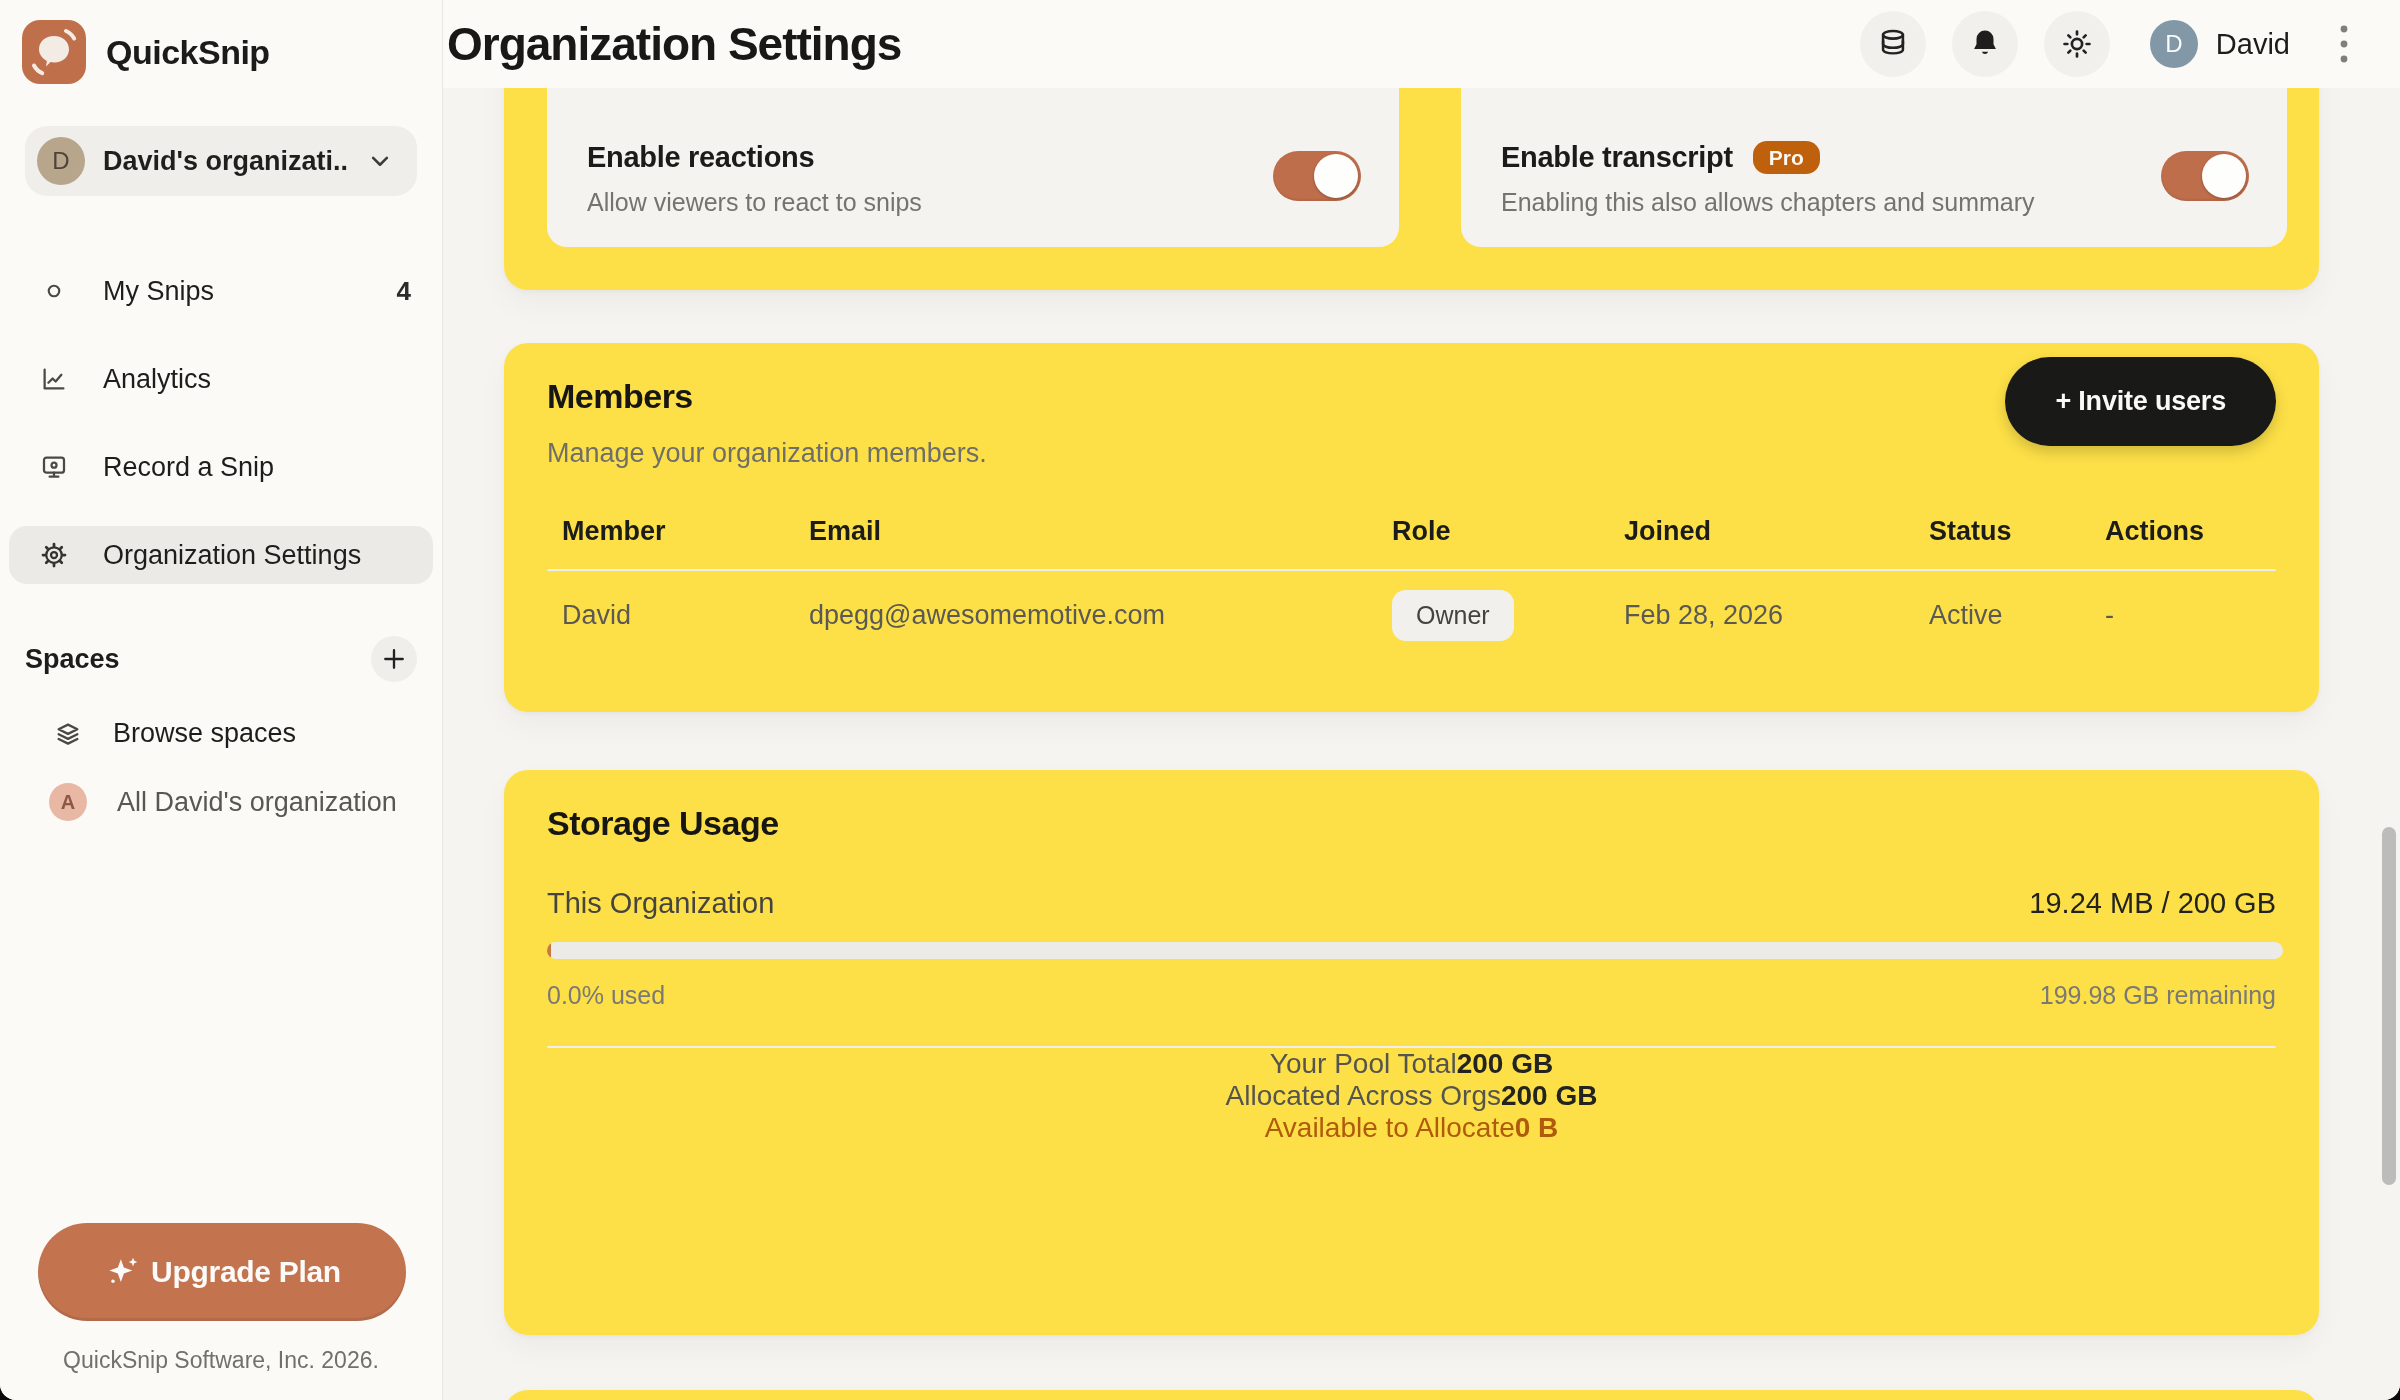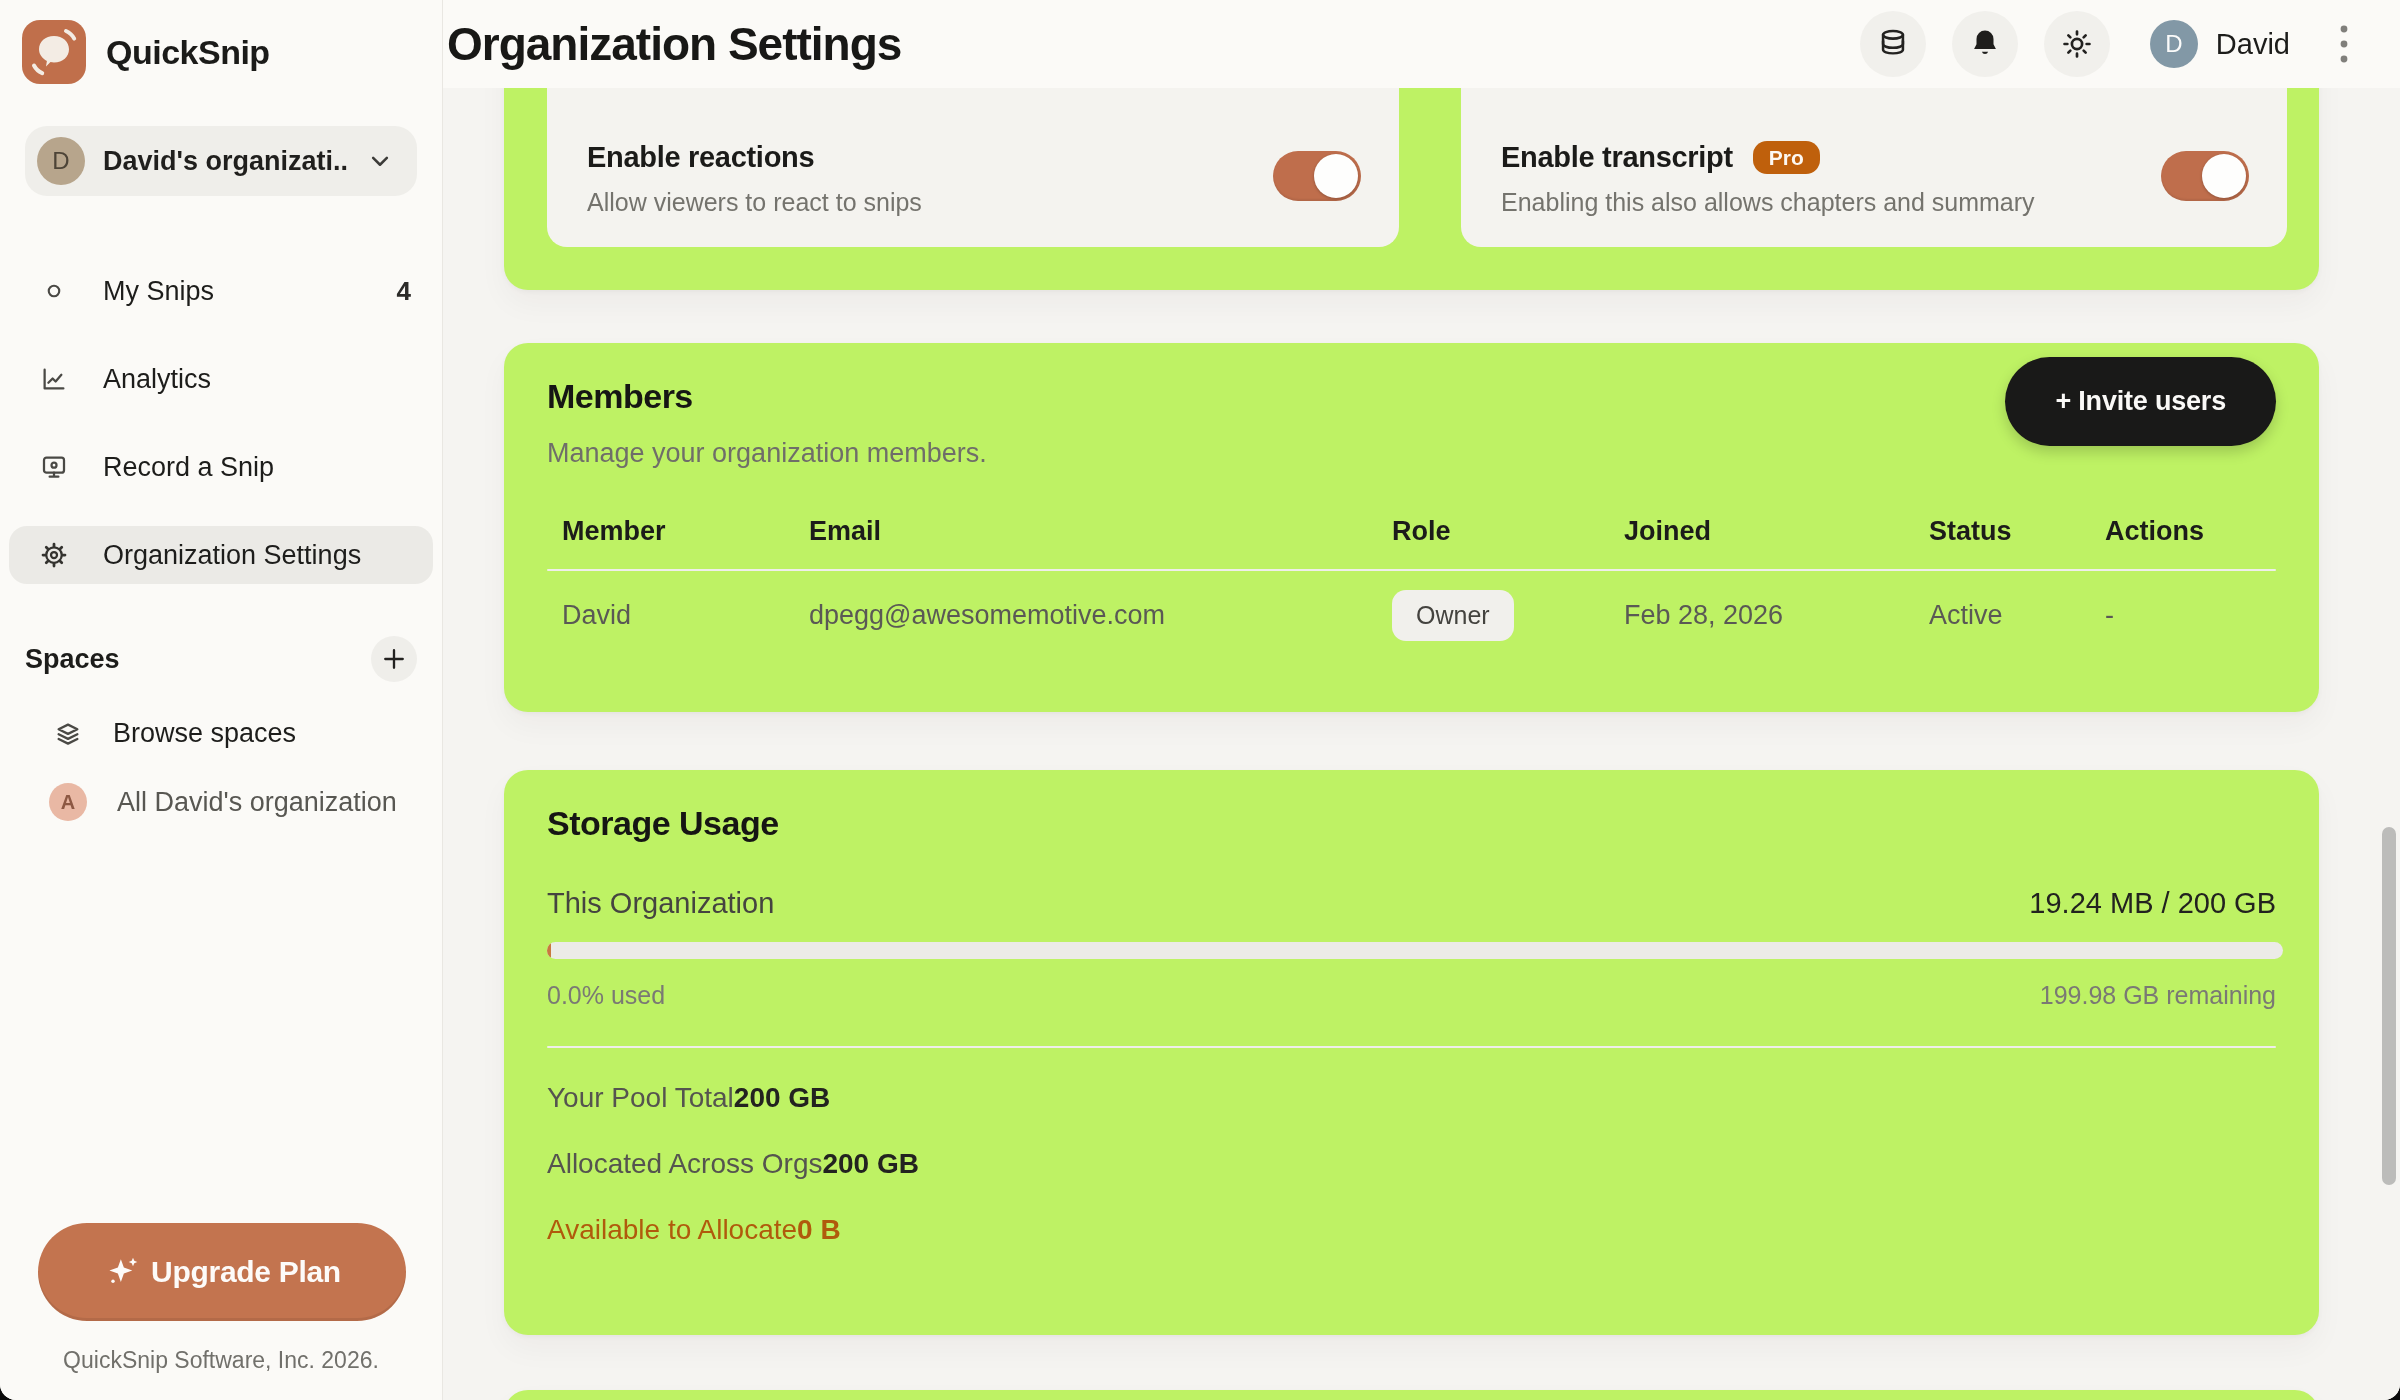--- a/index.html
+++ b/index.html
@@ -56,21 +56,21 @@
   .icon-btn{width:66px;height:66px;border-radius:50%;background:#f1f0ec;border:none;cursor:pointer;
     display:flex;align-items:center;justify-content:center;}
   .user-chip{display:flex;align-items:center;gap:18px;margin-left:14px;cursor:pointer;}
   .user-avatar{width:48px;height:48px;border-radius:50%;background:#8298a6;color:#fbfbfa;
     display:flex;align-items:center;justify-content:center;font-size:24px;font-weight:500;}
   .user-name{font-size:29px;font-weight:500;color:#1c1c1a;}
   .kebab{width:44px;height:54px;border:none;background:transparent;cursor:pointer;
     display:flex;align-items:center;justify-content:center;margin-left:6px;}
 
   .viewport{flex:1;position:relative;background:#f5f4f1;overflow:hidden;}
-  .card{position:absolute;left:61px;width:1815px;background:#bef264;border-radius:24px;
+  .card{position:absolute;left:61px;width:1815px;background:#fde047;border-radius:24px;
     box-shadow:0 2px 5px rgba(40,35,25,.035),0 14px 30px rgba(40,35,25,.04);}
 
   
   .card-settings{top:-78px;height:280px;overflow:hidden;}
   .tile{position:absolute;bottom:43px;top:-30px;background:#f4f3ef;border-radius:20px;
     display:flex;flex-direction:column;justify-content:flex-end;padding:0 40px 30px 40px;}
   .tile-1{left:43px;width:852px;}
   .tile-2{left:957px;width:826px;}
   .tile-title-row{display:flex;align-items:center;gap:20px;margin-bottom:14px;}
   .tile-title{font-size:29px;font-weight:600;color:#1b1b19;letter-spacing:-.3px;}
@@ -104,21 +104,21 @@
   
   .card-storage{top:682px;height:565px;}
   .storage-line{display:flex;align-items:center;justify-content:space-between;margin-top:44px;}
   .storage-label{font-size:29px;color:#454440;}
   .storage-value{font-size:29px;font-weight:500;color:#22221f;}
   .progress{margin-top:22px;height:17px;border-radius:9px;background:#ecebe7;position:relative;overflow:hidden;margin-right:-7px;}
   .progress-fill{position:absolute;left:0;top:0;bottom:0;border-radius:9px 0 0 9px;background:#c8793f;}
   .usage-line{display:flex;justify-content:space-between;margin-top:22px;}
   .usage-text{font-size:25px;color:#7a7974;}
   .storage-divider{height:2px;background:#efeeea;margin-top:36px;border-radius:1px;}
-  .pool-row{display:flex;justify-content:flex-start;align-items:center;margin-top:34px;}
+  .pool-row{display:flex;justify-content:center;align-items:center;}
   .pool-label{font-size:28px;color:#55544f;}
   .pool-value{font-size:28px;font-weight:600;color:#232320;}
   .pool-row.highlight .pool-label{color:#b05a0c;font-weight:500;}
   .pool-row.highlight .pool-value{color:#b05a0c;font-weight:700;}
 
   .card-next{top:1302px;height:80px;border-radius:24px;}
 
   .scroll-thumb{position:absolute;right:4px;top:739px;width:14px;height:358px;border-radius:7px;
     background:#bcbcba;}
 

